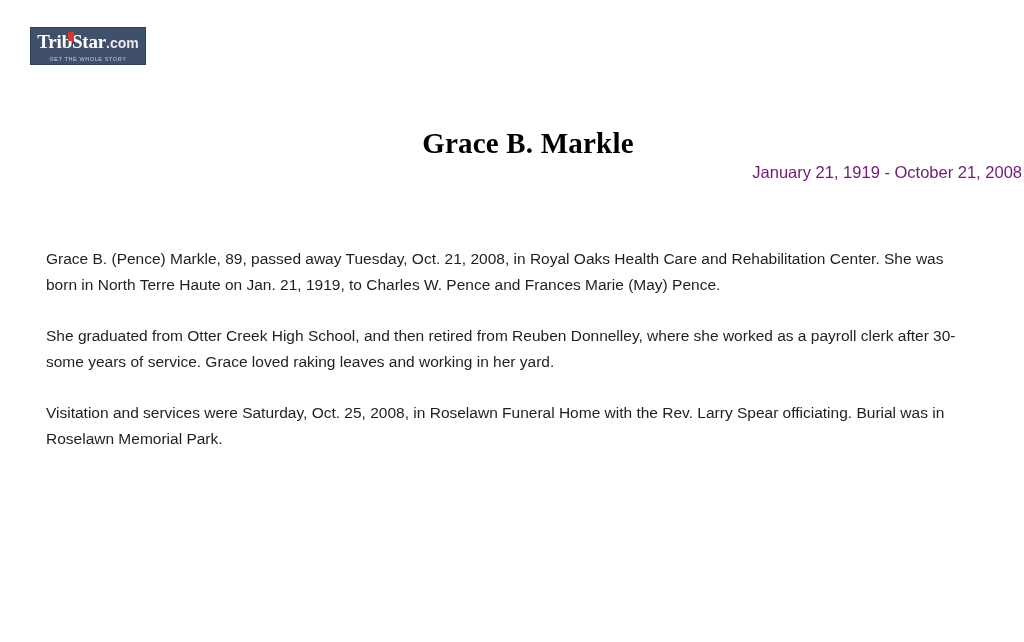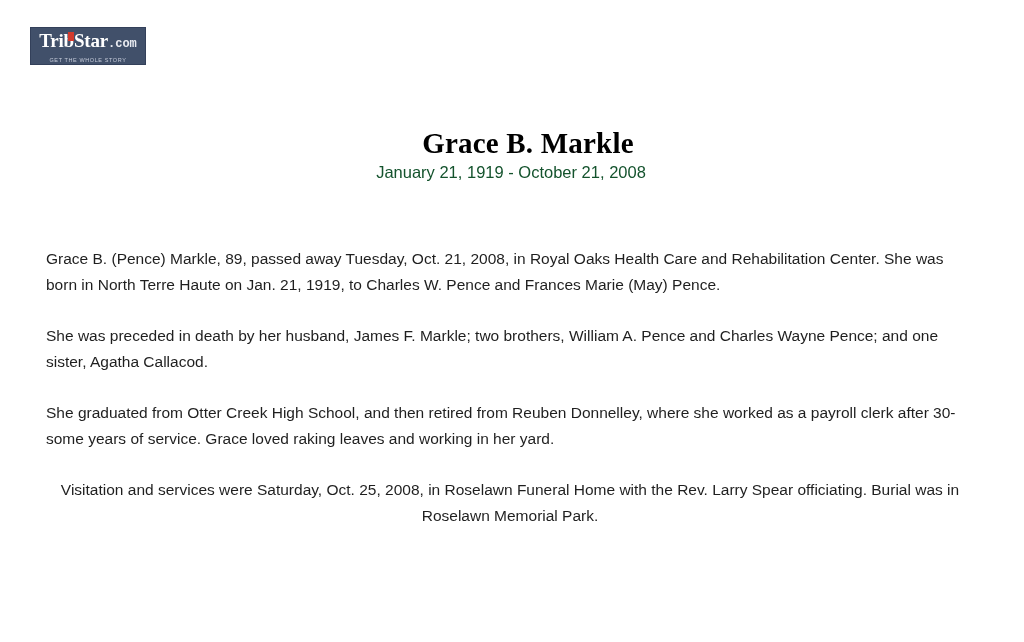--- a/index.html
+++ b/index.html
@@ -40,22 +40,22 @@
   .logo-main {
     font-family: "Liberation Serif", serif;
     font-weight: bold;
     font-size: 19px;
     color: #ffffff;
     line-height: 19px;
     letter-spacing: -0.2px;
     white-space: nowrap;
   }
   .logo-main .dotcom {
-    font-family: Liberation Mono, monospace;
-    font-size: 12px;
+    font-family: Liberation Sans, sans-serif;
+    font-size: 14px;
     font-weight: bold;
     color: #e8eaf0;
     letter-spacing: 0;
   }
   .logo-tagline {
     margin-top: 3px;
     font-size: 5.5px;
     letter-spacing: 0.6px;
     color: #c6ccda;
     text-transform: uppercase;
@@ -82,58 +82,56 @@
     font-size: 29px;
     color: #000000;
     letter-spacing: 0.2px;
     padding-left: 16px;
   }
   .obit-dates {
     position: absolute;
     left: 0;
     top: 163px;
     width: 1022px;
-    text-align: center;
+    text-align: right;
     font-size: 16.5px;
-    color: #14532d;
+    color: #701a75;
   }
 
   
   .obit-body {
     position: absolute;
     left: 46px;
     top: 246px;
     width: 928px;
   }
   .obit-para {
     font-size: 15.5px;
     line-height: 26px;
     color: #1f1f1f;
     margin: 0 0 25px 0;
     text-align: left;
   }
   .obit-para:last-child {
     margin-bottom: 13px;
-    text-align: center;
   }
 </style>
 </head>
 <body>
 
 <div class="page">
 
   <div class="logo">
     <div class="logo-accent"></div>
     <div class="logo-main"><span>TribStar</span><span class="dotcom">.com</span></div>
     <div class="logo-tagline">GET THE WHOLE STORY</div>
   </div>
 
   <h1 class="obit-name">Grace B. Markle</h1>
   <div class="obit-dates">January 21, 1919 - October 21, 2008</div>
 
   <div class="obit-body">
     <p class="obit-para">Grace B. (Pence) Markle, 89, passed away Tuesday, Oct. 21, 2008, in Royal Oaks Health Care and Rehabilitation Center. She was born in North Terre Haute on Jan. 21, 1919, to Charles W. Pence and Frances Marie (May) Pence.</p>
-    <p class="obit-para">She was preceded in death by her husband, James F. Markle; two brothers, William A. Pence and Charles Wayne Pence; and one sister, Agatha Callacod.</p>
     <p class="obit-para">She graduated from Otter Creek High School, and then retired from Reuben Donnelley, where she worked as a payroll clerk after 30-some years of service. Grace loved raking leaves and working in her yard.</p>
     <p class="obit-para">Visitation and services were Saturday, Oct. 25, 2008, in Roselawn Funeral Home with the Rev. Larry Spear officiating. Burial was in Roselawn Memorial Park.</p>
   </div>
 
 </div>
 
 </body></html>

